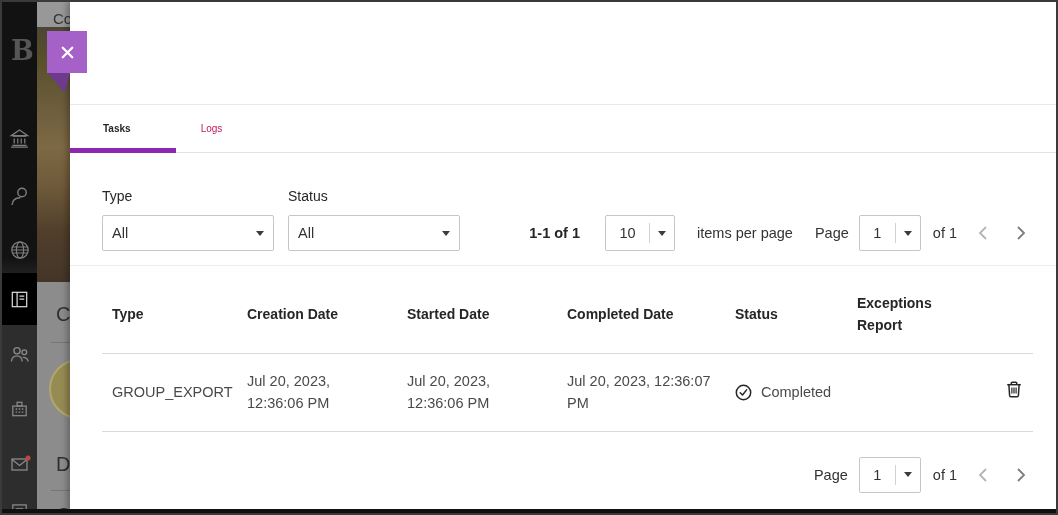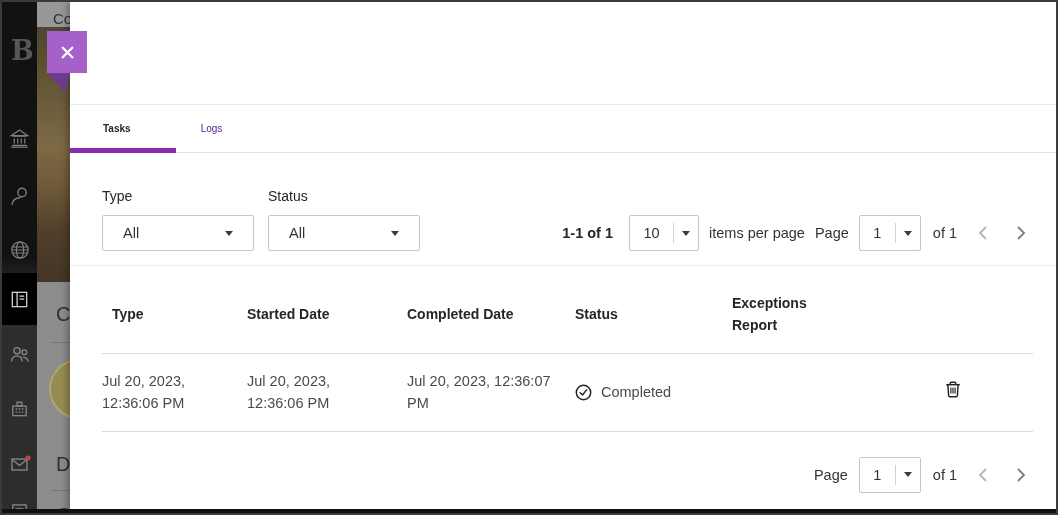--- a/index.html
+++ b/index.html
@@ -56,45 +56,45 @@
   .m-title {
     margin-top:5px; font-family:"DejaVu Serif","Liberation Serif",serif;
     font-size:29px; font-weight:400; color:#262626; letter-spacing:.2px;
   }
   .m-tabs {
     position:relative; height:48px; border-bottom:1px solid #e2e2e2;
     display:flex; align-items:center; padding-left:33px; gap:70px;
   }
   .tab { font-size:10px; cursor:pointer; background:none; border:none; font-family:inherit; }
   .tab.active { color:#262626; font-weight:600; }
-  .tab.inactive { color:#4c1d95; }
+  .tab.inactive { color:#be185d; }
   .tab-underline { position:absolute; left:0; bottom:-1px; width:106px; height:5px; }
   .m-content { padding:0 23px 0 32px; }
   
   .filters-row { margin-top:35px; display:flex; align-items:flex-end; justify-content:space-between; }
   .filter-group { margin-right:14px; }
   .filter-label { font-size:14px; color:#262626; margin-bottom:11px; }
   .select {
     height:36px; background:#fff; border:1px solid #c6c6c6; border-radius:2px;
     display:flex; align-items:center; cursor:pointer; font-size:14.5px; color:#333;
   }
-  .select.filter { width:152px; justify-content:space-between; padding:0 20px; }
+  .select.filter { width:172px; justify-content:space-between; padding:0 9px; }
   .select .caret {
     width:0; height:0; border-left:4.5px solid transparent; border-right:4.5px solid transparent;
     border-top:5.5px solid #3c3c3c;
   }
   .select.boxed .select-value { flex:1; text-align:center; }
   .select.boxed .sep { width:1px; align-self:stretch; margin:7px 0; background:#d2d2d2; }
   .select.boxed .caret-zone { width:24px; display:flex; justify-content:center; }
   .select.boxed.sz-items { width:70px; }
   .select.boxed.sz-page { width:62px; }
   .pager { display:flex; align-items:center; }
-  .pager .range { font-size:14.5px; font-weight:700; color:#262626; margin-right:16px; }
+  .pager .range { font-size:14.5px; font-weight:700; color:#262626; margin-right:25px; }
   .pager .plain { font-size:14.5px; color:#333; }
-  .pager .gap-l { margin-left:10px; }
+  .pager .gap-l { margin-left:22px; }
   .chev-btn {
     width:26px; height:30px; background:none; border:none; cursor:pointer;
     display:flex; align-items:center; justify-content:center; margin-left:10px;
   }
   .divider-full { margin:14px -23px 0 -32px; border-top:1px solid #ececec; }
   
   .t-grid { display:grid; grid-template-columns:145px 160px 160px 160px 125px 120px 1fr; align-items:center; }
   .t-head { padding:26px 0 16px; border-bottom:1px solid #d9d9d9; }
   .t-head .th { font-size:14px; font-weight:600; color:#262626; padding-right:14px; }
   .t-head .th.first, .t-row .td.first { padding-left:10px; }
@@ -270,31 +270,33 @@
               </svg>
           </button>
         </div>
       </div>
 
       <div class="divider-full"></div>
 
       <div>
         <div class="t-grid t-head">
           <div class="th first">Type</div>
+          <div class="th">Creation Date</div>
           <div class="th">Started Date</div>
           <div class="th">Completed Date</div>
           <div class="th status-col">Status</div>
           <div class="th exc-col">
             <div>Exceptions</div>
             <div>Report</div>
           </div>
           <div class="th"></div>
         </div>
 
         <div class="t-grid t-row">
+          <div class="td first">GROUP_EXPORT</div>
           <div class="td">
             <div class="date-wrap-narrow">Jul 20, 2023, 12:36:06 PM</div>
           </div>
           <div class="td">
             <div class="date-wrap-narrow">Jul 20, 2023, 12:36:06 PM</div>
           </div>
           <div class="td">
             <div class="date-wrap-wide">Jul 20, 2023, 12:36:07 PM</div>
           </div>
           <div class="td status-col">

